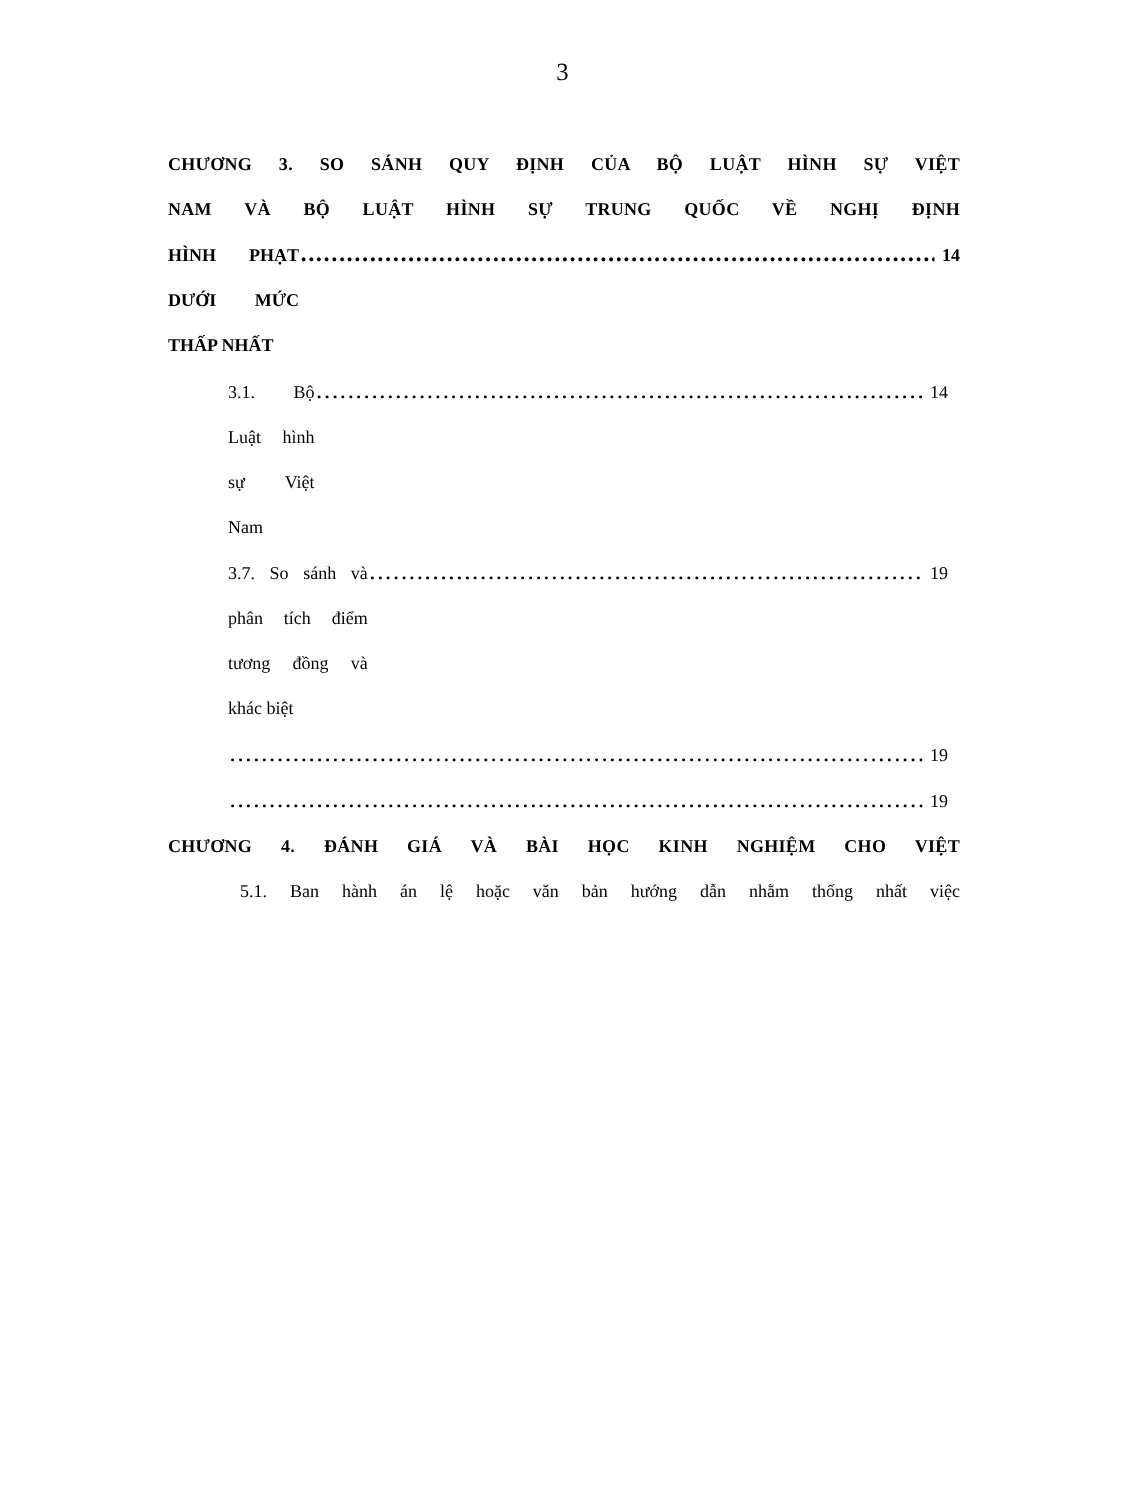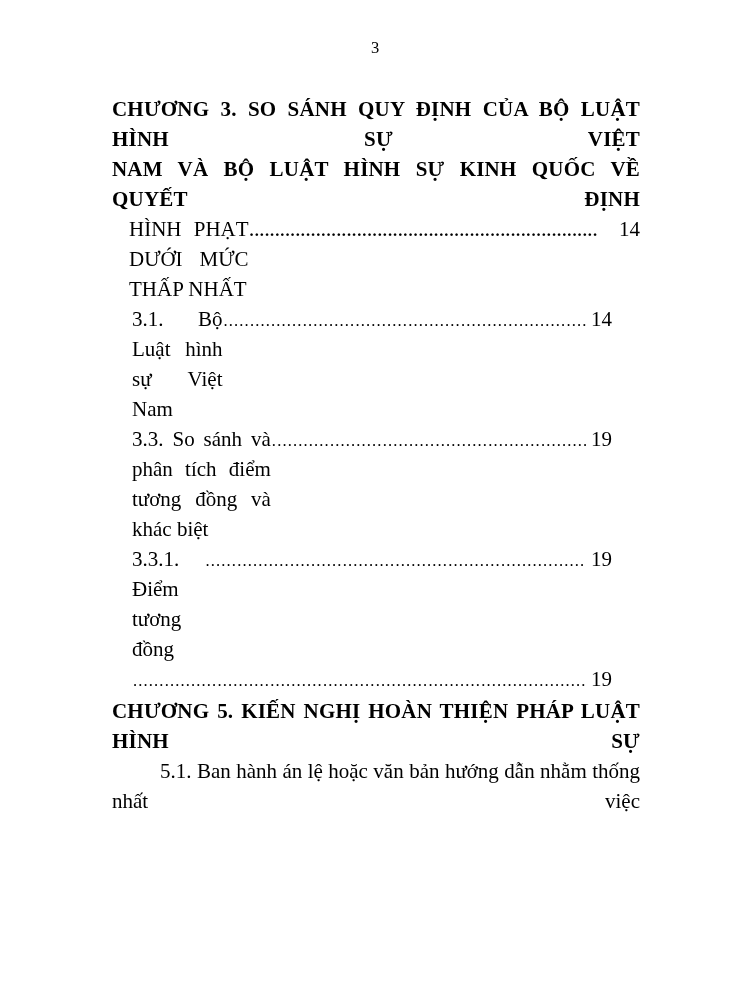--- a/index.html
+++ b/index.html
@@ -41,21 +41,21 @@
     left: 112px;
     top: 94px;
     width: 528px;
   }
 
   
   .entry {
     position: relative;
     margin: 0;
     padding: 0;
-    font-size: 21px;
+    font-size: 12px;
     line-height: 30px;
     text-align: justify;
     text-justify: inter-word;
   }
 
   
   .entry .runline {
     display: block;
     text-align: justify;
     text-align-last: justify;
@@ -92,38 +92,37 @@
 
   
   .chapter {
     font-weight: bold;
   }
   .chapter .runline {
     letter-spacing: 0.2px;
   }
   .chapter .leader .label,
   .chapter .leader .pageno {
-    font-weight: normal;
-    margin-left: 17px;
+    font-weight: bold;
   }
   .chapter .leader .dots {
     font-weight: bold;
     letter-spacing: 1.0px;
   }
 
   
   .chapter .headline {
     display: block;
     text-align: justify;
     text-align-last: justify;
   }
 
   
   .sub2 {
-    margin-left: 20px;
+    margin-left: 40px;
     width: 480px;
   }
 
   
   .para {
     text-indent: 0;
   }
   .para .firstline {
     display: block;
     text-align: justify;
@@ -135,65 +134,64 @@
 <body>
 
 <div class="page">
 
   <div class="folio">3</div>
 
   <div class="toc">
 
     <div class="entry chapter">
       <span class="runline headline">CHƯƠNG 3. SO SÁNH QUY ĐỊNH CỦA BỘ LUẬT HÌNH SỰ  VIỆT</span>
-      <span class="runline headline">NAM VÀ BỘ LUẬT HÌNH SỰ KINH QUỐC VỀ QUYẾT ĐỊNH</span>
+      <span class="runline headline">NAM VÀ BỘ LUẬT HÌNH SỰ TRUNG QUỐC VỀ NGHỊ ĐỊNH</span>
       <span class="leader">
         <span class="label">HÌNH PHẠT DƯỚI MỨC THẤP NHẤT </span>
         <span class="dots"></span>
         <span class="pageno">14</span>
       </span>
     </div>
 
     <div class="entry sub2">
       <span class="leader">
         <span class="label">3.1. Bộ Luật hình sự Việt Nam </span>
         <span class="dots"></span>
         <span class="pageno">14</span>
       </span>
     </div>
 
 
     <div class="entry sub2">
       <span class="leader">
-        <span class="label">3.3. So sánh và phân tích điểm tương đồng và khác biệt</span>
+        <span class="label">3.7. So sánh và phân tích điểm tương đồng và khác biệt</span>
         <span class="dots"></span>
         <span class="pageno">19</span>
       </span>
     </div>
 
     <div class="entry sub2">
       <span class="leader">
-        <span class="label">3.3.1. Điểm tương đồng</span>
         <span class="dots"></span>
         <span class="pageno">19</span>
       </span>
     </div>
 
     <div class="entry sub2">
       <span class="leader">
         <span class="dots"></span>
         <span class="pageno">19</span>
       </span>
     </div>
 
     <div class="entry chapter">
+      <span class="runline headline">CHƯƠNG 4.  ĐÁNH GIÁ VÀ BÀI HỌC KINH NGHIỆM CHO VIỆT</span>
     </div>
 
     <div class="entry chapter">
-      <span class="runline headline">CHƯƠNG 5.   KIẾN NGHỊ HOÀN THIỆN PHÁP LUẬT HÌNH SỰ</span>
     </div>
 
     <div class="entry para">
       <span class="firstline">5.1. Ban hành án lệ hoặc văn bản hướng dẫn nhằm thống nhất việc</span>
 
     </div>
 
   </div>
 </div>
 

